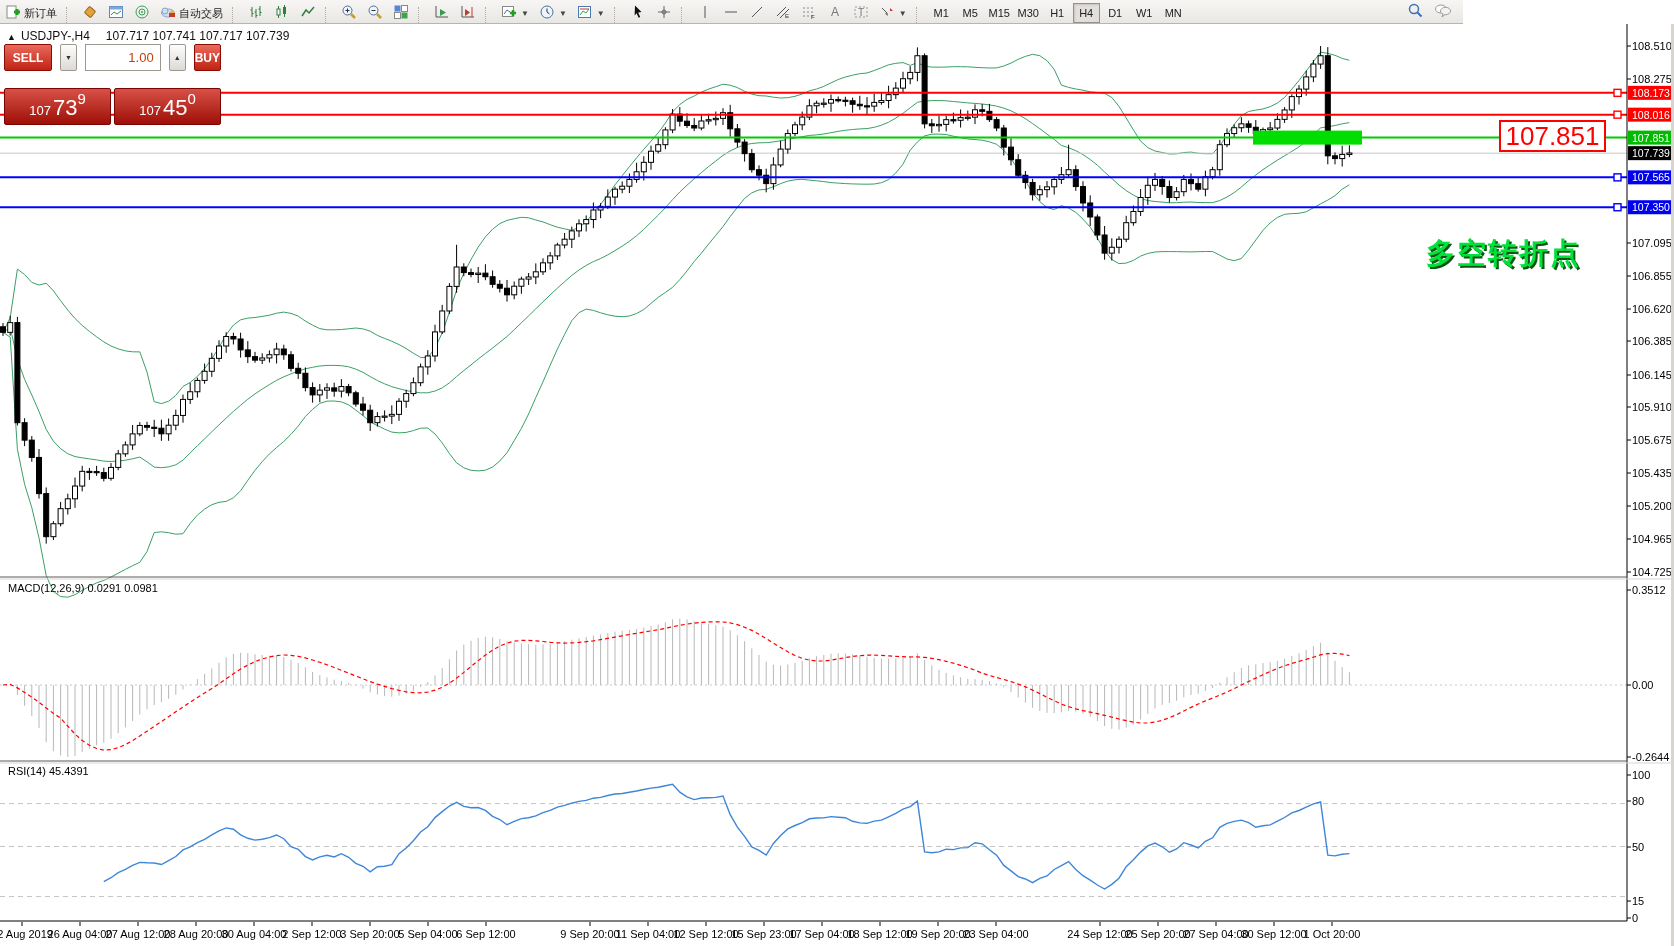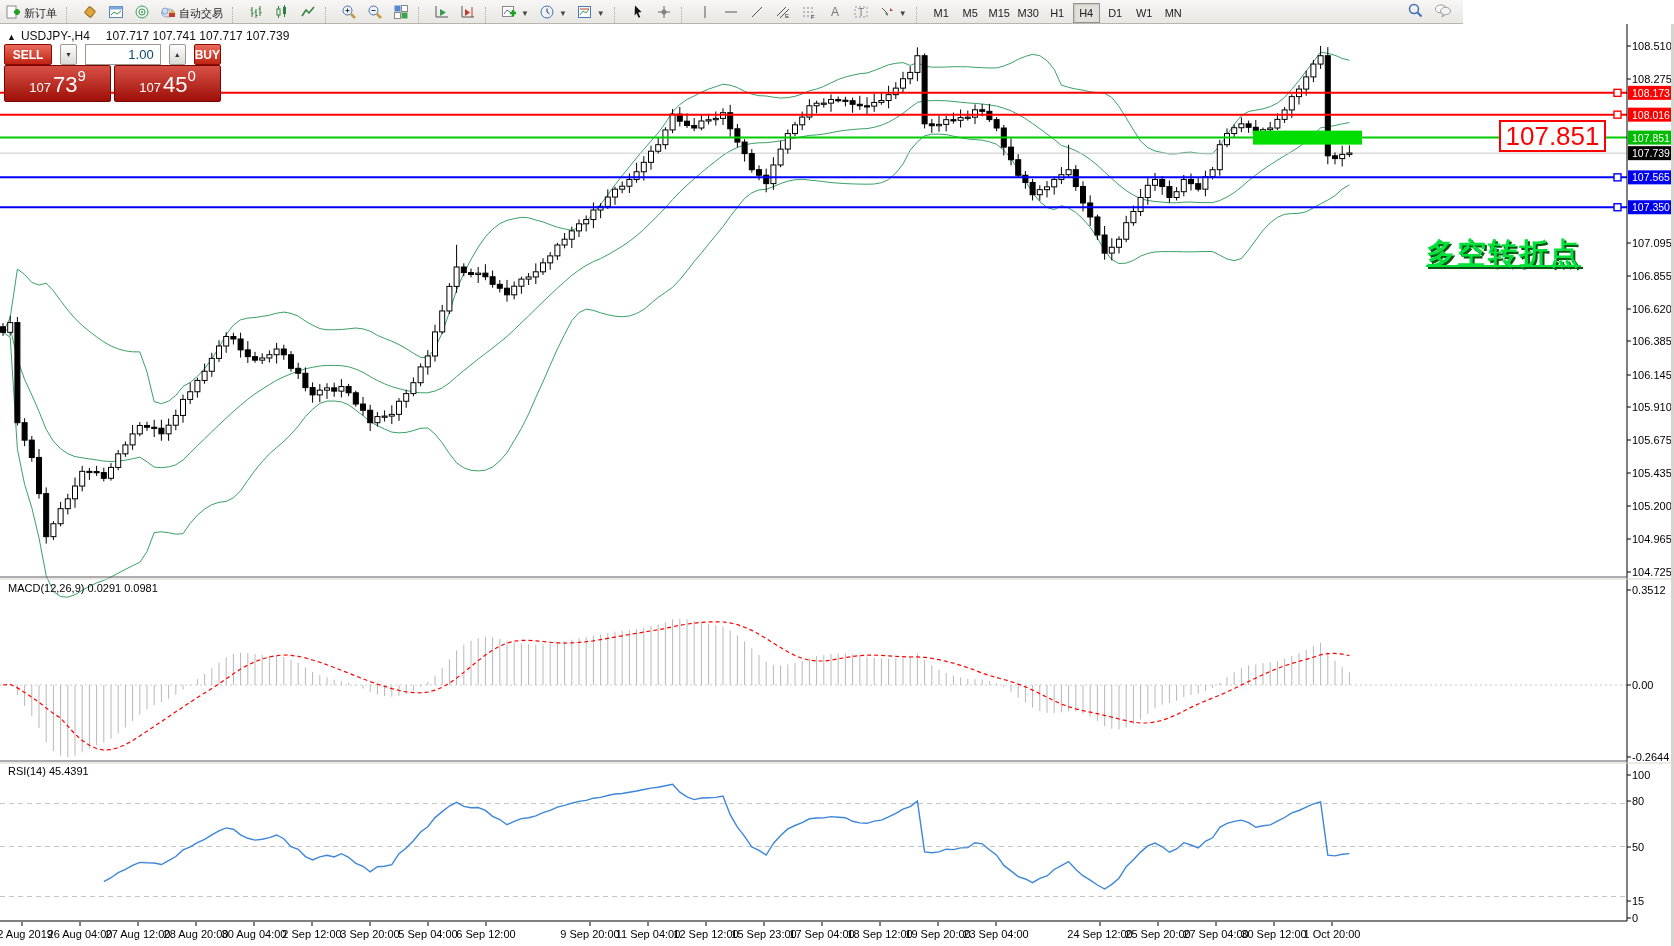--- a/index.html
+++ b/index.html
@@ -16,41 +16,41 @@
   .tf{width:27px;justify-content:center;color:#444;font-weight:bold;}
   .tf.active{background:#e2e0dc;border:1px solid #979289 !important;box-shadow:inset 1px 1px 2px #c9c5bd;}
   .tb-right{position:absolute;right:6px;top:1px;display:flex;align-items:center;}
   .ticon{display:inline-block;}
   
   .chart-title{position:absolute;left:7px;top:29px;z-index:4;font-size:12px;color:#111;}
   .chart-title .tri{font-size:9px;margin-right:5px;}
   .chart-title .sym{margin-right:16px;}
   
   .tp{position:absolute;left:4px;top:44px;width:217px;z-index:4;}
-  .tp-row1{display:flex;height:21px;gap:8px;border-radius:11px;}
+  .tp-row1{display:flex;height:27px;gap:8px;border-radius:11px;}
   .btn-red{background:linear-gradient(#e96a5c,#c02314);border:1px solid #8c0b00;color:#fff;
       font-size:12px;font-weight:bold;display:flex;align-items:center;justify-content:center;border-radius:2px;}
   .tp-sell{width:49px;}
   .tp-buy{flex:1;}
   .spin{width:16px;background:linear-gradient(#fdfdfd,#dcdad6);border:1px solid #9c9890;color:#333;
       font-size:7px;display:flex;align-items:center;justify-content:center;border-radius:2px;}
-  .vol{width:72px;background:#fff;border:1px solid #9c9890;font-size:13px;color:#0c4a6e;
+  .vol{width:72px;background:#fff;border:1px solid #9c9890;font-size:13px;color:#c2410c;
       display:flex;align-items:center;justify-content:flex-end;padding-right:6px;}
-  .tp-row2{display:flex;gap:3px;margin-top:0;height:37px;}
+  .tp-row2{display:flex;gap:3px;margin-top:17px;height:37px;}
   .qbox{flex:1;background:linear-gradient(#d85146,#9e0f08);border:1px solid #7c0400;border-radius:2px;
       color:#fff;display:flex;align-items:flex-end;justify-content:center;padding-bottom:3px;}
   .qbox .sm{font-size:13px;margin:0 2px 3px 0;}
   .qbox .bg{font-size:22px;line-height:26px;}
   .qbox .sp{font-size:15px;align-self:flex-start;margin-top:1px;}
   
   .price-box{position:absolute;left:1499px;top:120px;width:103px;height:28px;background:#fff;
       border:2px solid #ff0000;color:#ff0000;font-size:26px;text-align:center;line-height:28px;z-index:4;}
   
   .annot{position:absolute;left:1426px;top:234px;z-index:4;font-size:29px;font-weight:bold;
-      color:#00e13a;text-shadow:2px 2px 0 #0b5414;letter-spacing:2px;white-space:nowrap;text-decoration:underline;}
+      color:#00e13a;text-shadow:2px 2px 0 #0b5414;letter-spacing:2px;white-space:nowrap;}
   .right-edge{position:absolute;left:1671px;top:24px;width:3px;height:922px;background:#d8d5cf;z-index:3;}
   svg text{font-family:"Liberation Sans",sans-serif;}
 </style>
 </head>
 <body>
 
 <div id="app">
 
   <div class="tb">
     <button>

